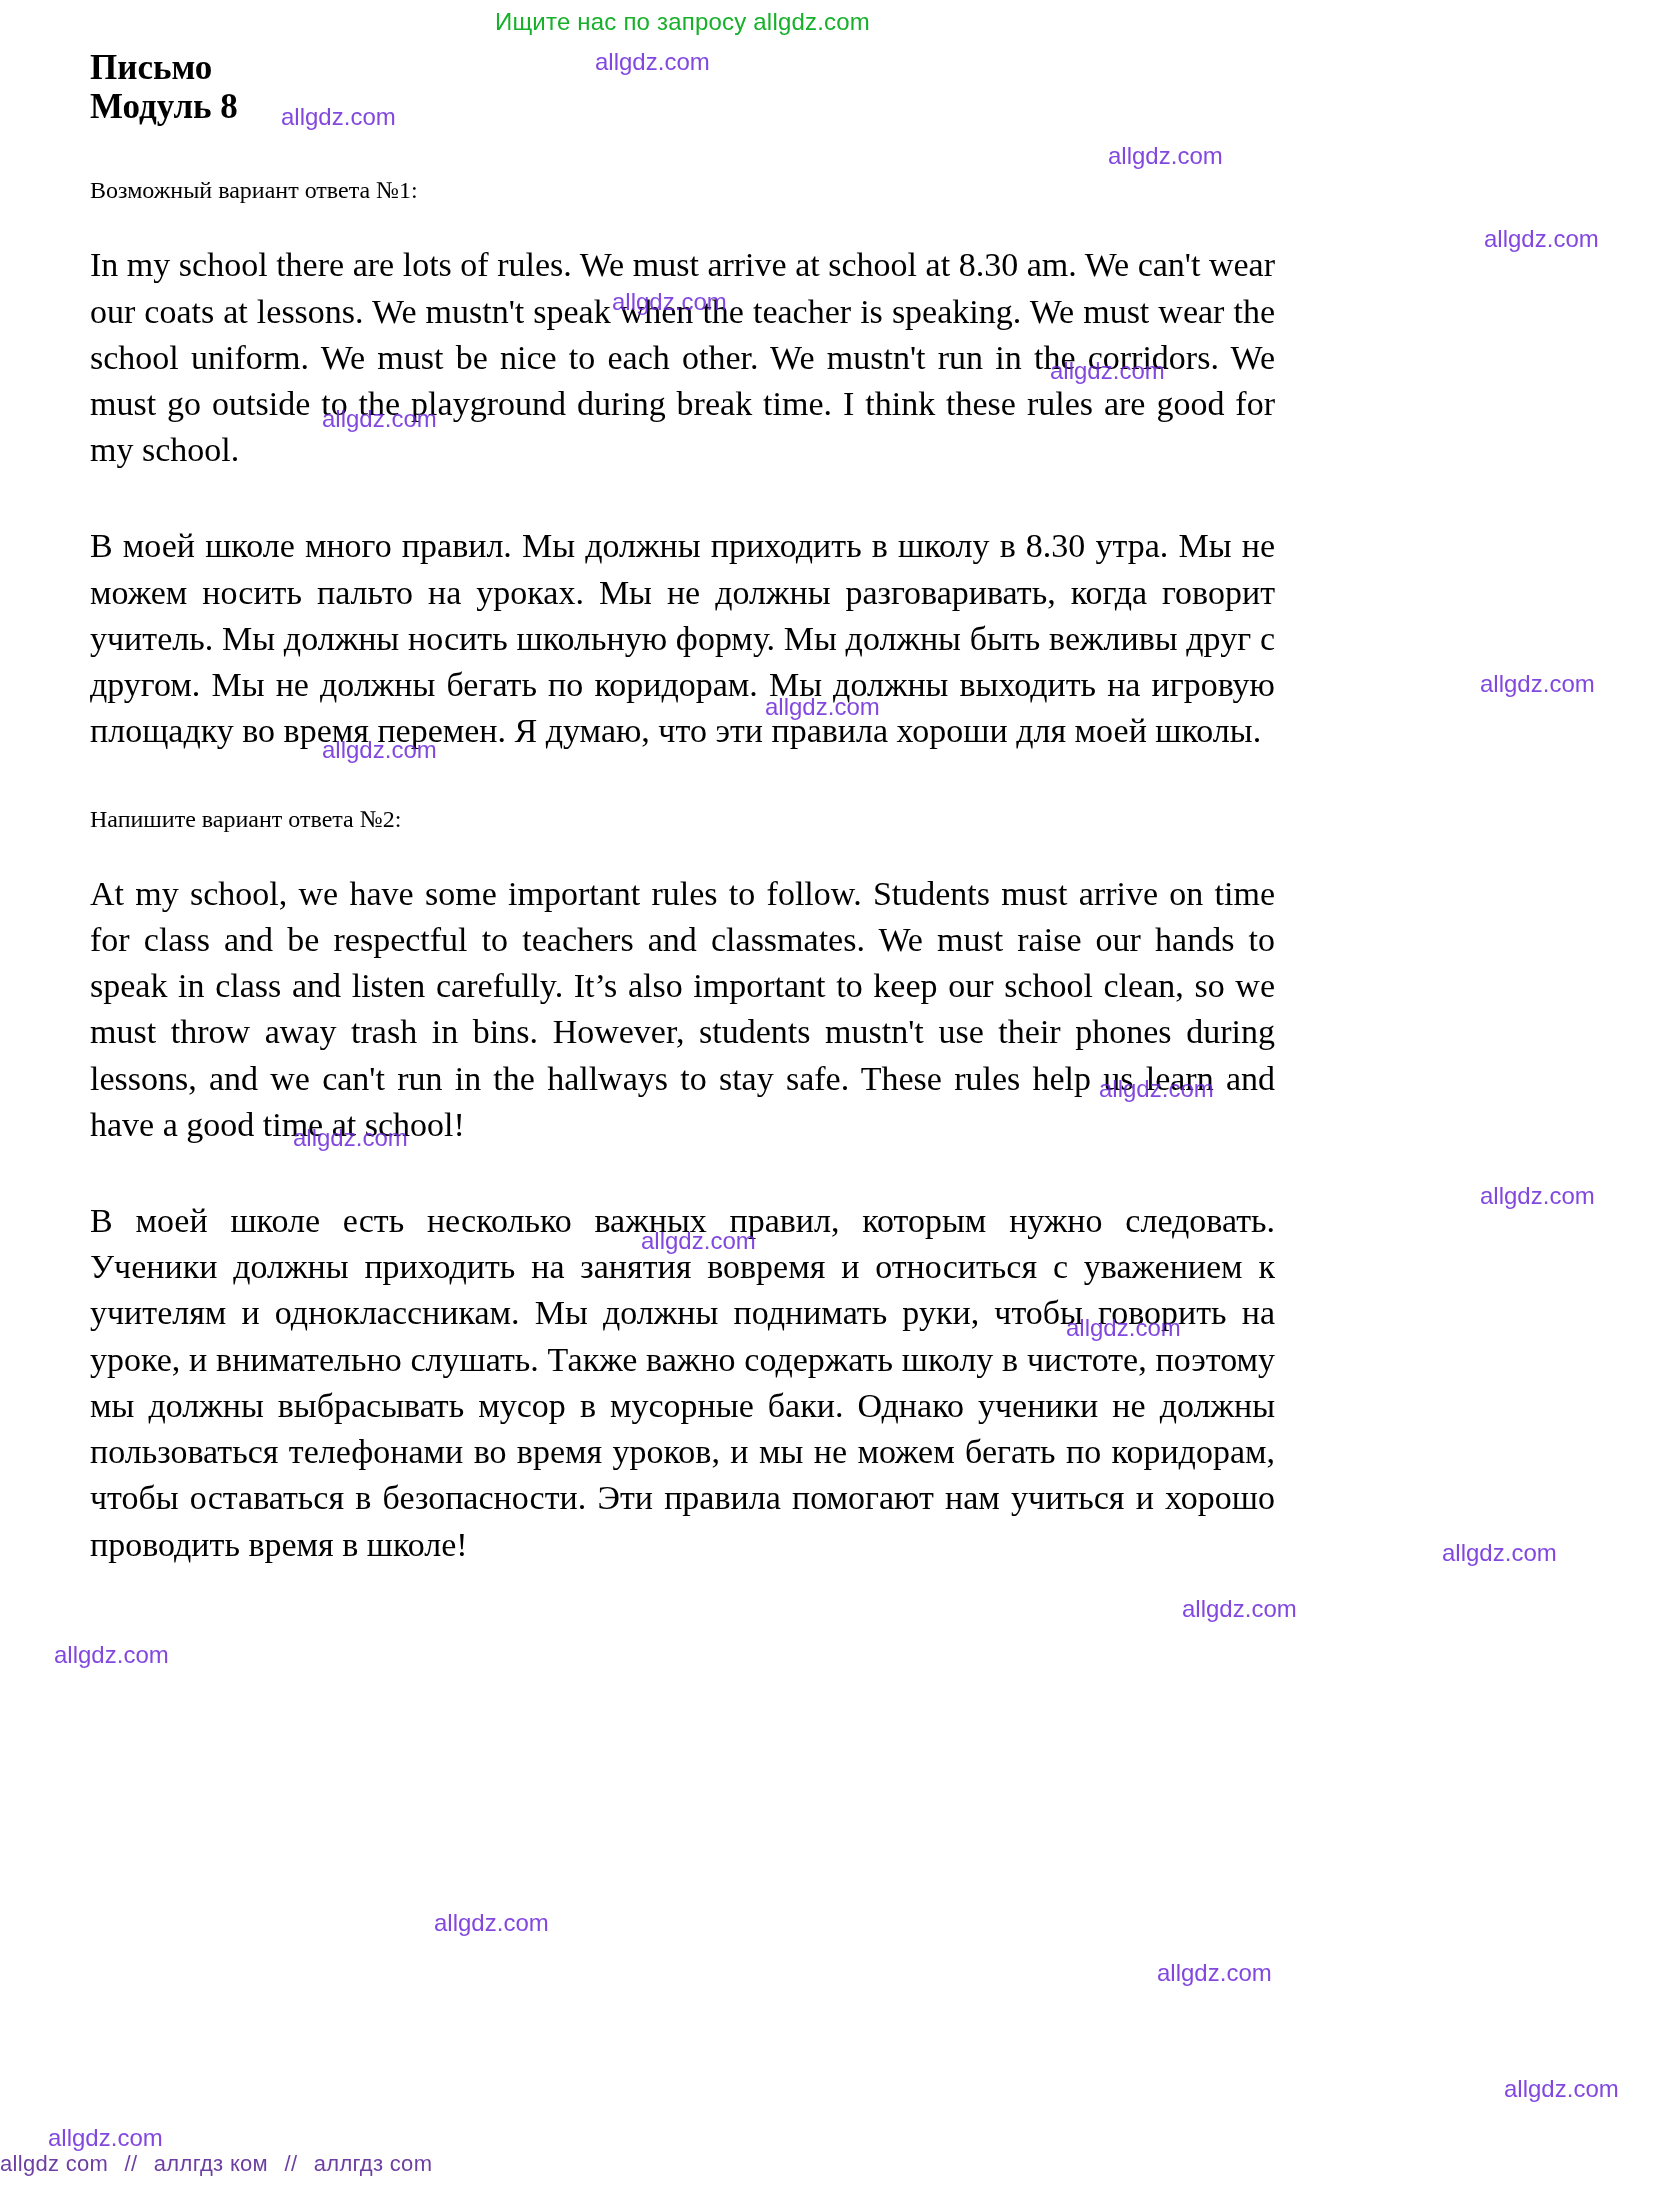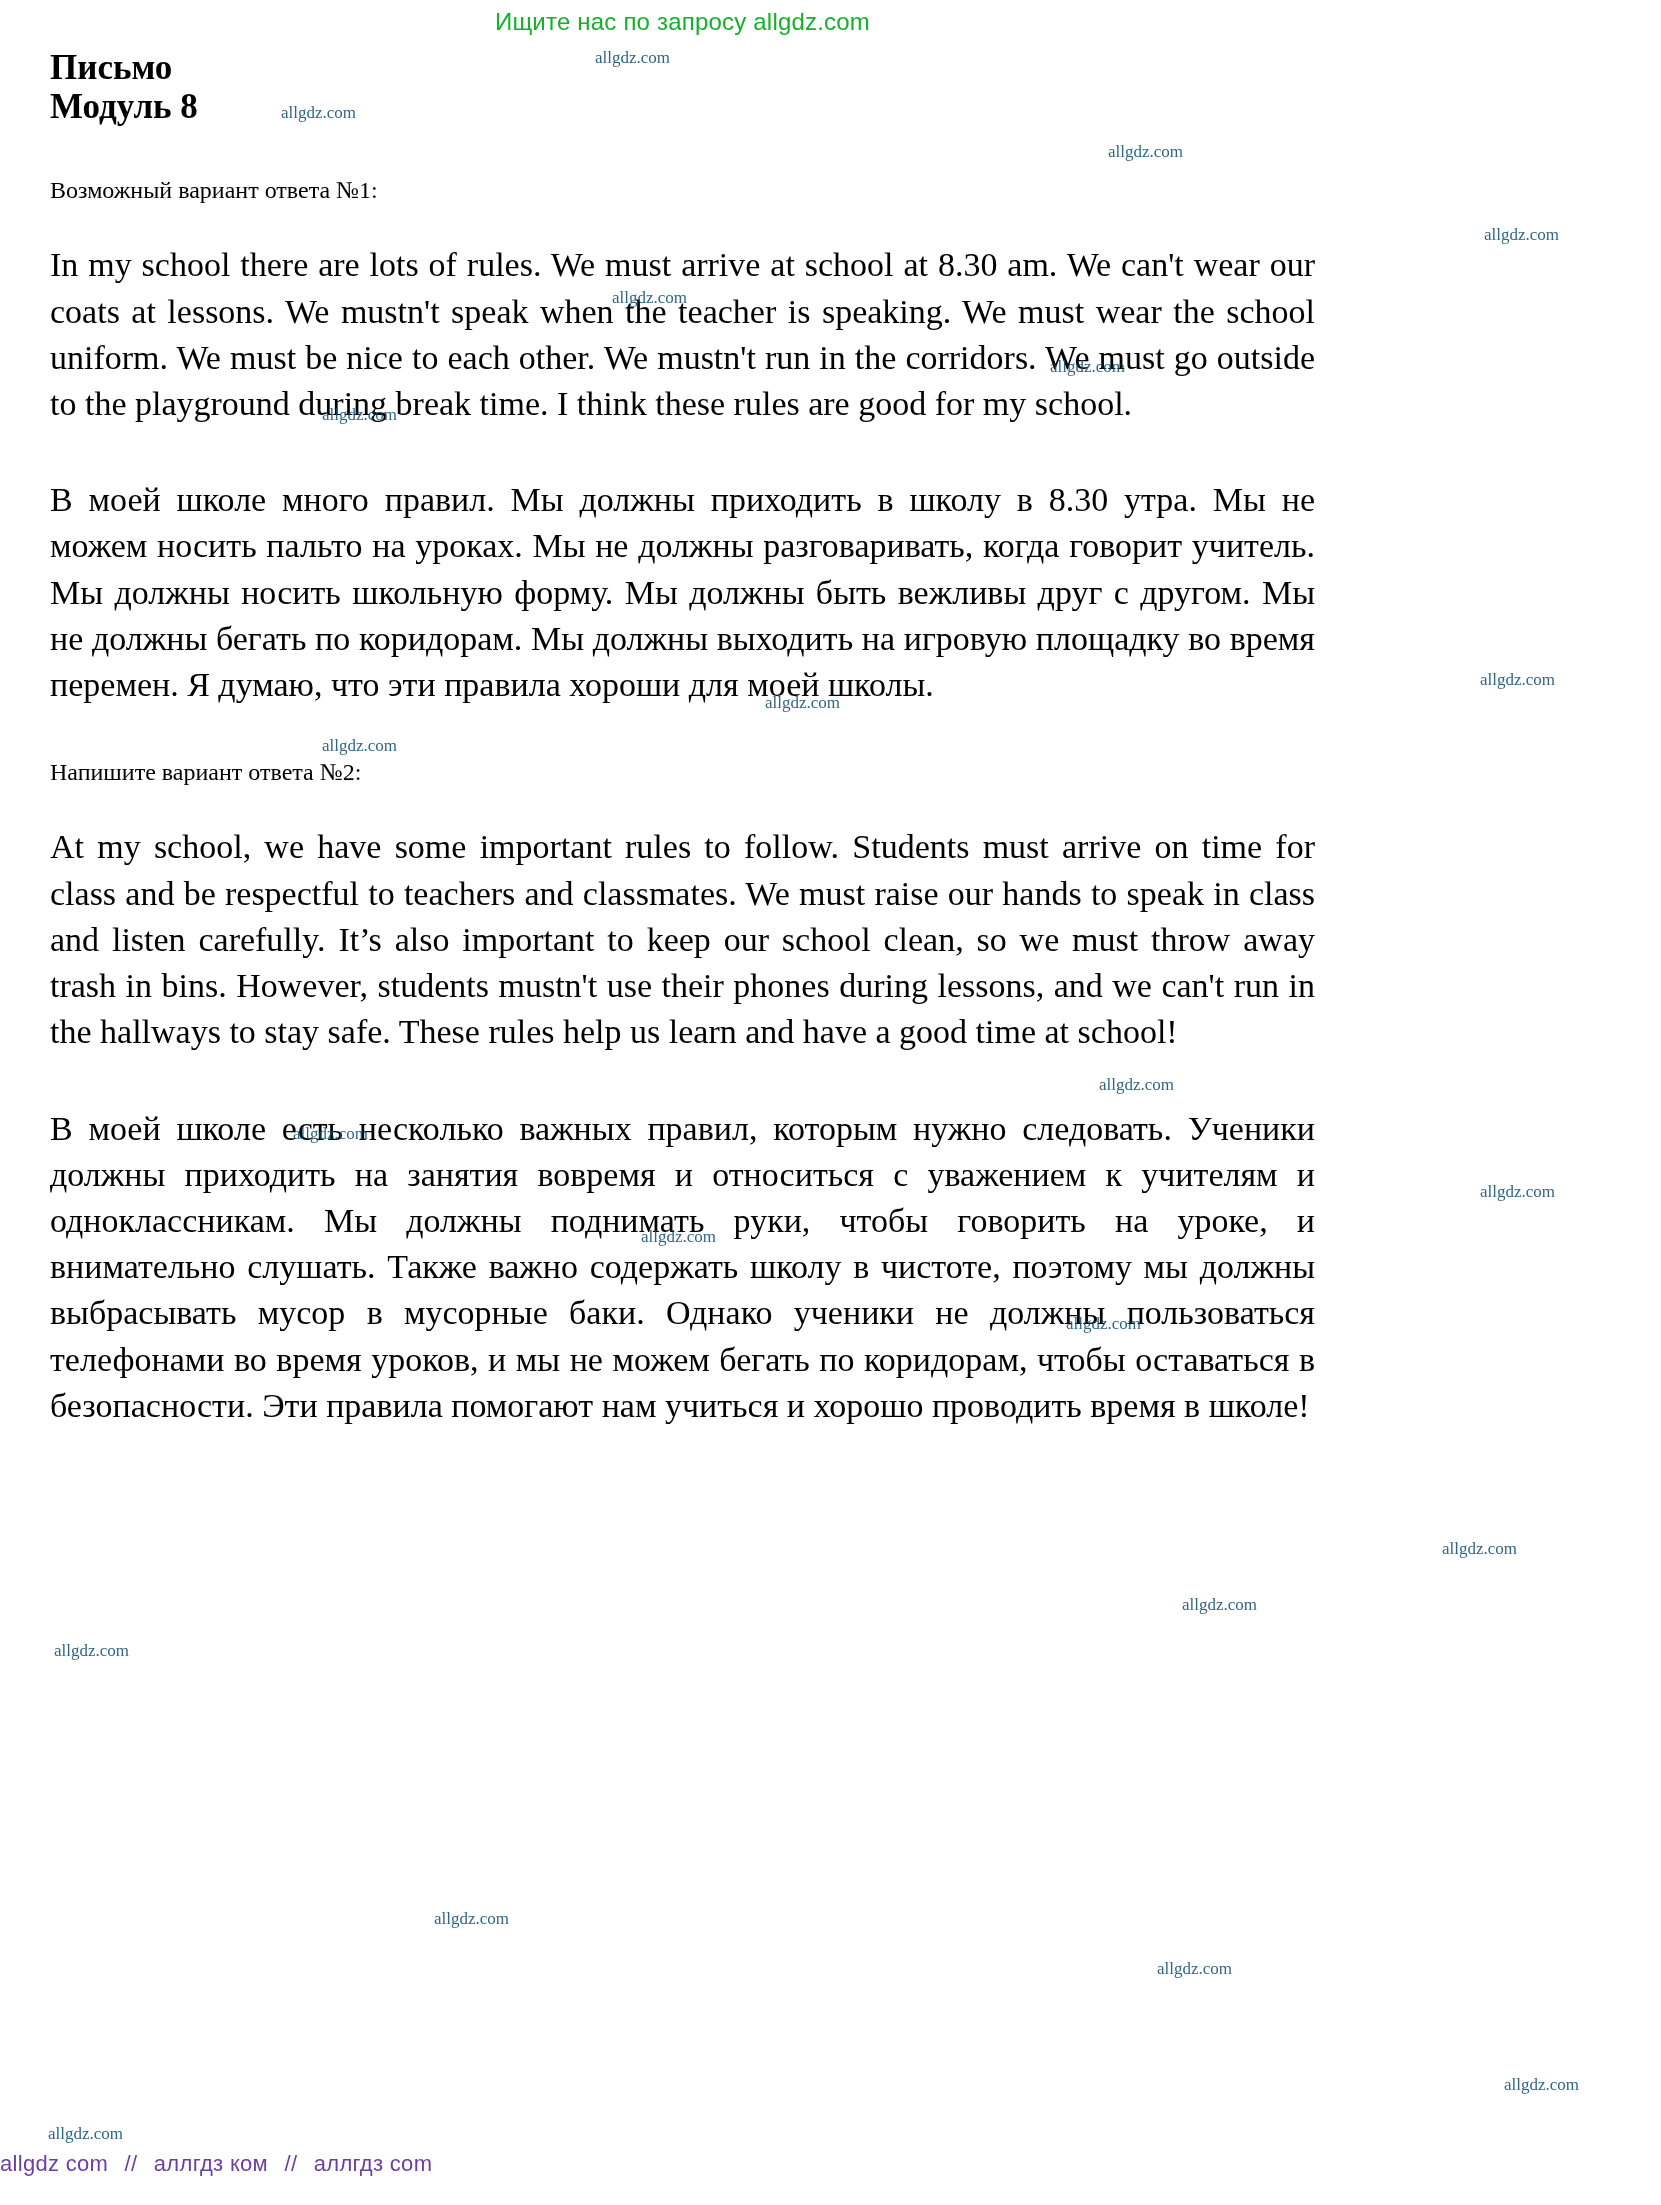--- a/index.html
+++ b/index.html
@@ -13,35 +13,35 @@
     font-family: "Liberation Serif", serif;
     color: #000000;
     position: relative;
     overflow: hidden;
   }
   .page {
     position: relative;
     width: 1365px;
     min-height: 2205px;
     box-sizing: border-box;
-    padding: 0 50px;
+    padding: 0 90px;
   }
   .top-banner {
     text-align: center;
     color: #16b02a;
     font-family: "Liberation Sans", sans-serif;
     font-size: 24px;
     padding-top: 8.3px;
     letter-spacing: 0.2px;
   }
   .wm {
     position: absolute;
-    font-family: Liberation Serif, serif;
-    color: #0c4a6e;
-    font-size: 17px;
+    font-family: Liberation Sans, sans-serif;
+    color: #6d28d9;
+    font-size: 24px;
     white-space: nowrap;
     pointer-events: none;
     opacity: 0.85;
   }
   .title-block {
     margin-top: 11.6px;
     font-weight: bold;
     font-size: 35px;
     line-height: 1.12;
   }

